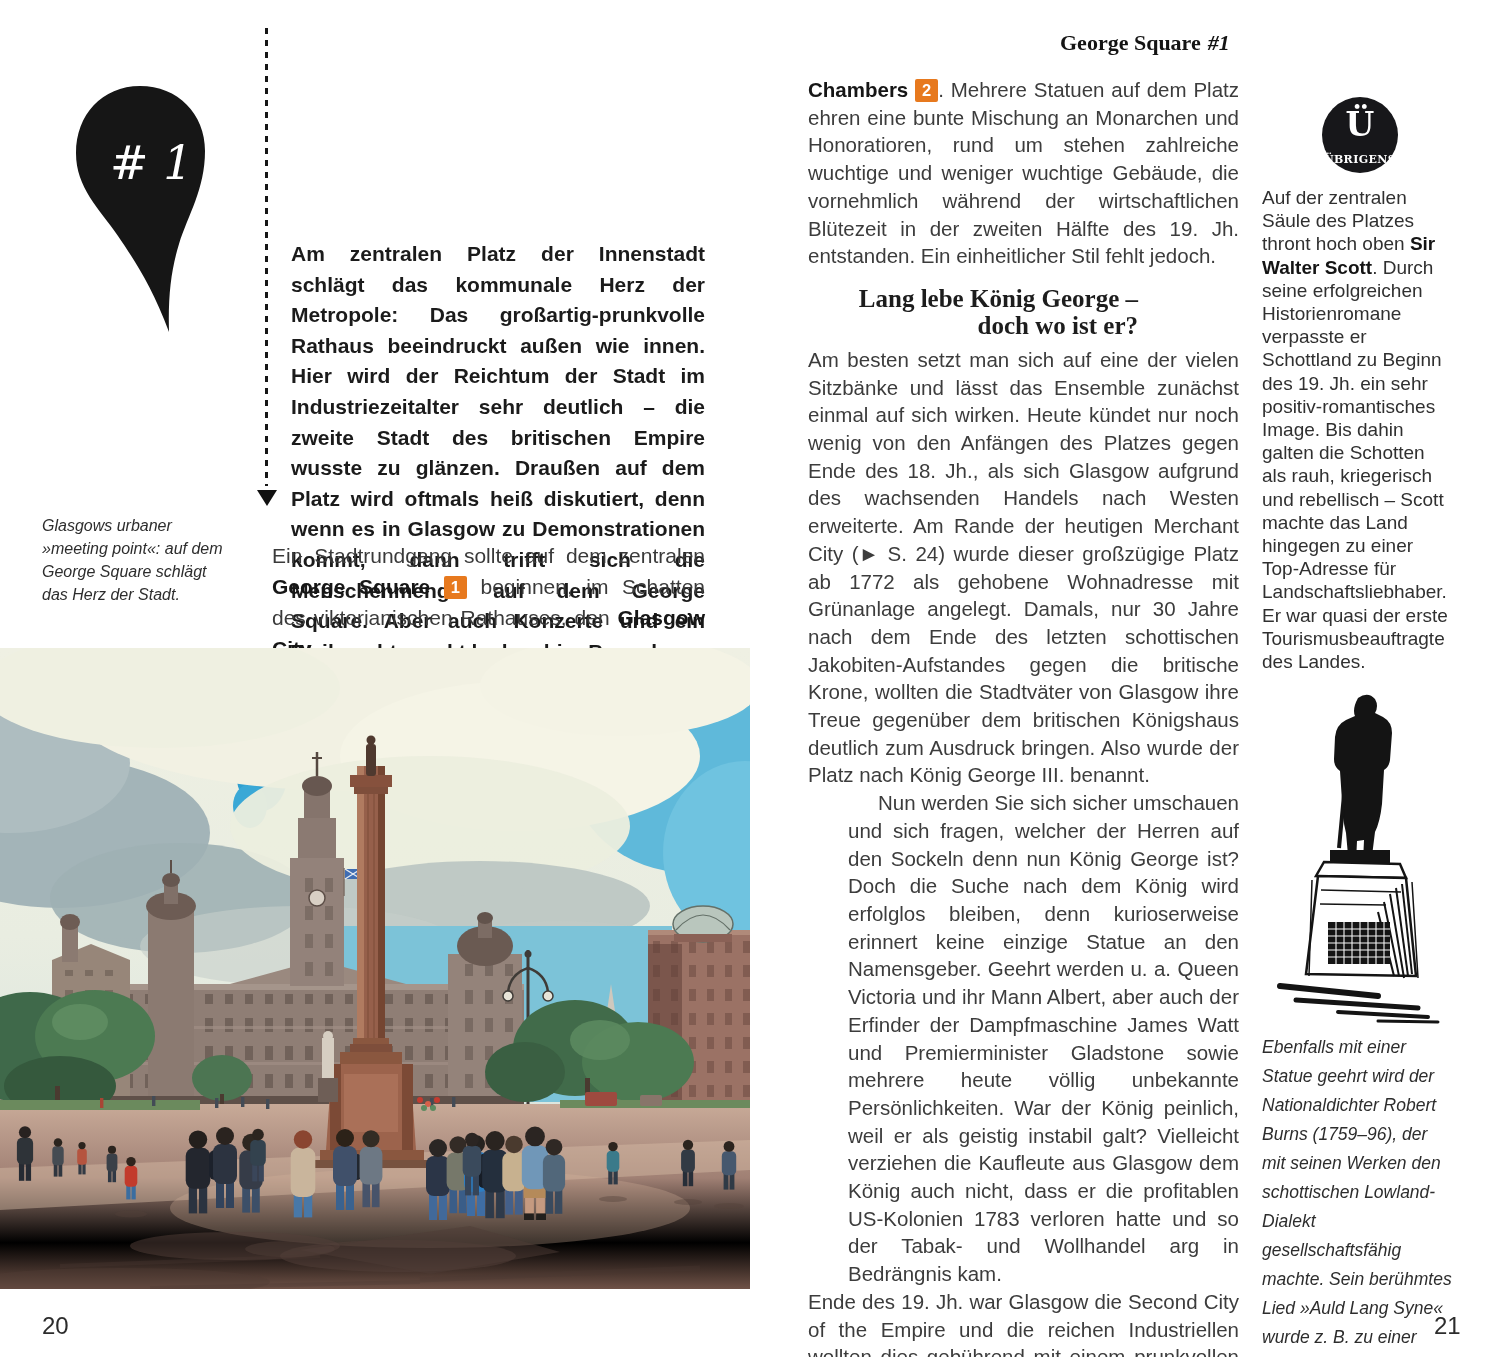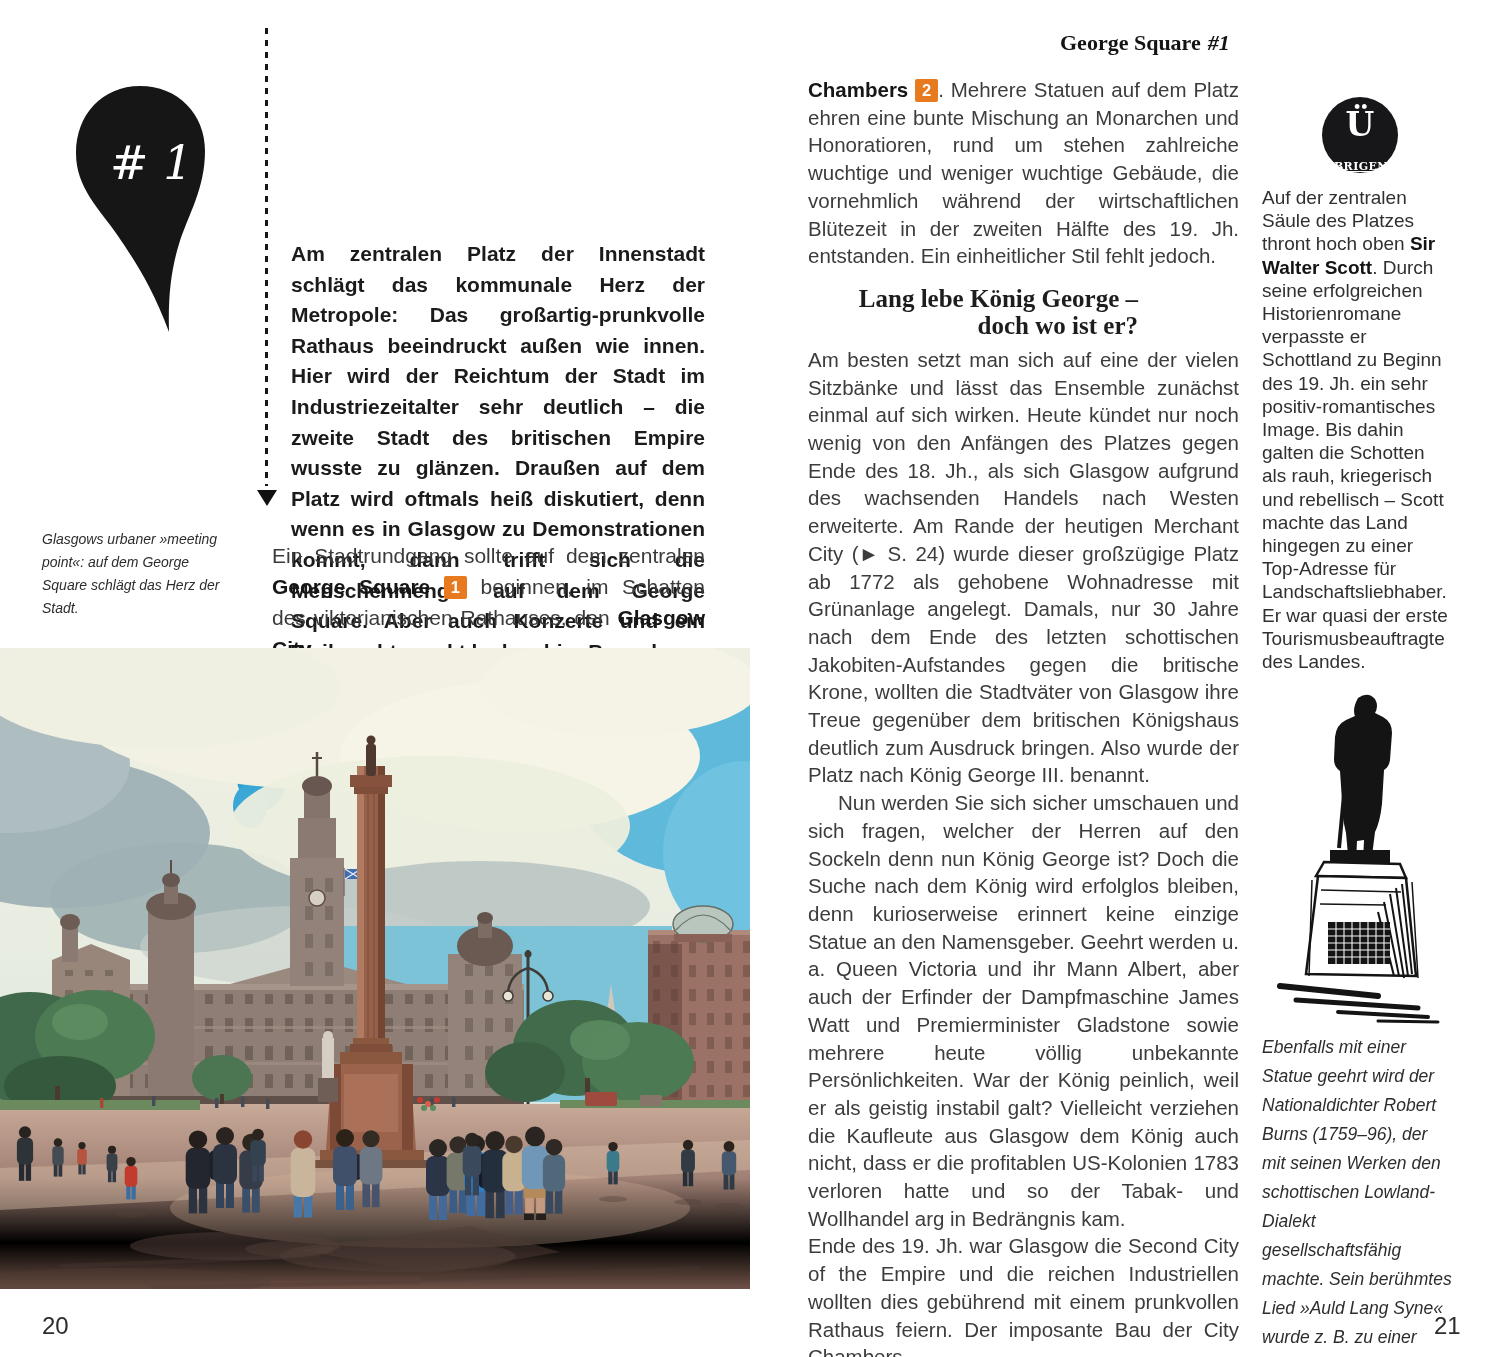--- a/index.html
+++ b/index.html
@@ -15,21 +15,21 @@
   .down-arrow { position:absolute; left:257px; top:490px; width:0; height:0;
       border-left:10px solid transparent; border-right:10px solid transparent; border-top:16px solid #111; }
 
   .article-title { position:absolute; left:290px; top:82px; width:424px;
       font-family:"Liberation Serif","DejaVu Serif",serif; font-size:40px; line-height:50px; color:#141414; letter-spacing:-0.3px; }
   .article-title .t-bold { font-weight:700; }
 
   .lead { position:absolute; left:291px; top:239px; width:414px; font-size:21px; line-height:30.6px;
       font-weight:700; color:#1b1b1b; text-align:justify; hyphens:auto; -webkit-hyphens:auto; }
 
-  .caption-left { position:absolute; left:42px; top:528px; width:182px; font-size:14px; line-height:23px;
+  .caption-left { position:absolute; left:42px; top:514px; width:182px; font-size:16px; line-height:23px;
       font-style:italic; color:#2d2d2d; }
 
   .walk-para { position:absolute; left:272px; top:540px; width:433px; font-size:21px; line-height:31px;
       color:#3a3a3a; text-align:justify; hyphens:auto; -webkit-hyphens:auto; }
   .walk-para b { color:#161616; }
 
   .inline-badge { display:inline-block; min-width:23px; height:23px; padding:0 3px; background:#e7791e; color:#fff;
       font-weight:700; font-size:16.5px; line-height:23px; text-align:center; border-radius:2px; vertical-align:1px;
       font-style:normal; }
 
@@ -38,32 +38,32 @@
   .pagenum { position:absolute; top:1312px; font-size:24px; color:#2c2c2c; }
   .pagenum.left { left:42px; }
   .pagenum.right { left:1434px; }
 
   
   .col2 { position:absolute; left:808px; top:76px; width:431px; font-size:20.5px; line-height:27.7px;
       color:#3c3c3c; text-align:justify; hyphens:auto; -webkit-hyphens:auto; }
   .col2 p b { color:#161616; }
   .col2 h3 { font-family:"Liberation Serif","DejaVu Serif",serif; font-weight:600; font-size:25px; line-height:27px;
       color:#1d1d1d; margin:15px 0 7px 0; max-width:330px; text-align:right; }
-  .col2 .indent { text-indent:30px; }
+  .col2 .indent { text-indent:30px;margin-left:40px; }
 
   
   .running-header { position:absolute; left:1060px; top:30px; width:398px; text-align:left;
       font-family:"Liberation Serif","DejaVu Serif",serif; font-size:22px; color:#141414; }
   .running-header .rh-title { font-weight:700; }
   .running-header .rh-num { font-style:italic; font-weight:600; padding-left:7px; }
 
   .ue-badge { position:absolute; left:1322px; top:97px; width:76px; height:76px; border-radius:50%;
       background:#17171a; color:#fff; text-align:center; }
   .ue-letter { display:block; margin-top:11px; font-family:"DejaVu Serif",serif; font-weight:700; font-size:33px; line-height:34px; }
-  .ue-word  { display:block; margin-top:18px; font-family:"DejaVu Serif",serif; font-weight:700; font-size:11px; letter-spacing:.4px;text-decoration:underline; }
+  .ue-word  { display:block; margin-top:11px; font-family:"DejaVu Serif",serif; font-weight:700; font-size:11px; letter-spacing:.4px; }
 
   .sidebar-note { position:absolute; left:1262px; top:186px; width:188px; font-size:19px; line-height:23.2px; color:#303030; }
   .sidebar-note b { color:#141414; }
 
   .statue-sketch { position:absolute; left:1266px; top:676px; width:192px; height:348px; }
 
   .caption-burns { position:absolute; left:1262px; top:1033px; width:192px; font-size:17.5px; line-height:29px;
       font-style:italic; color:#2d2d2d; }
 </style>
 </head>

